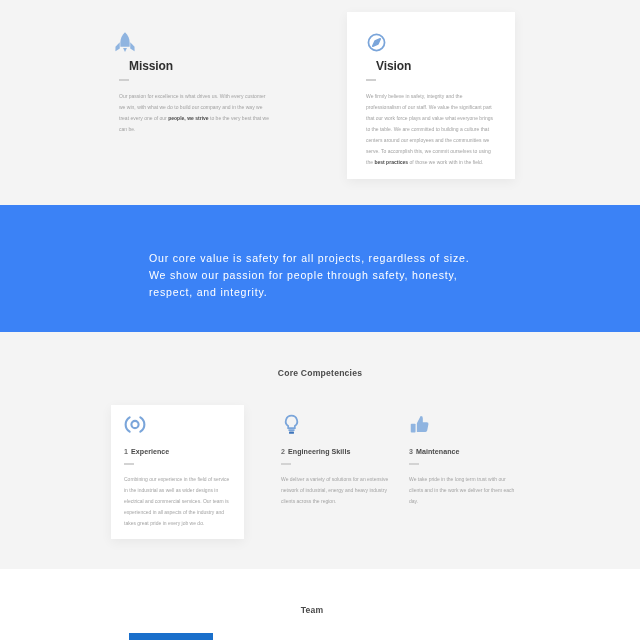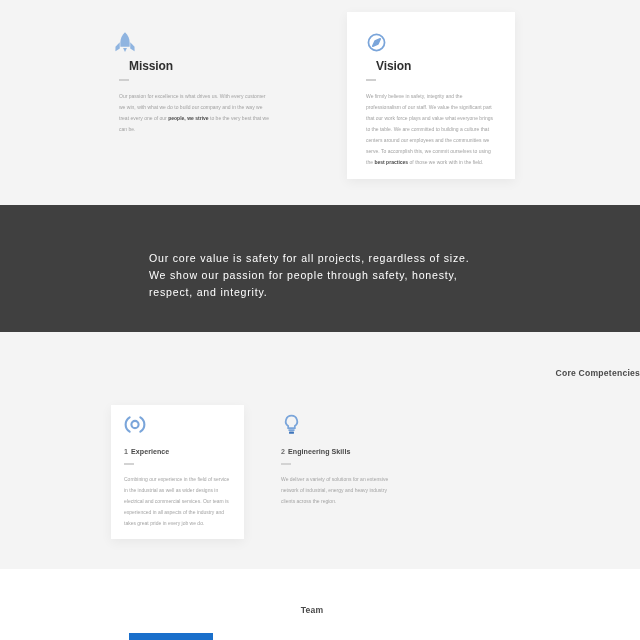--- a/index.html
+++ b/index.html
@@ -3,21 +3,21 @@
 <meta charset="utf-8">
 <style>
   html,body{margin:0;padding:0;}
   body{width:640px;height:640px;overflow:hidden;background:#f4f4f4;
        font-family:"Liberation Sans",sans-serif;
        -webkit-font-smoothing:antialiased;}
   .page{width:640px;height:640px;position:relative;overflow:hidden;}
 
   
   .mv-sec{position:absolute;left:0;top:0;width:640px;height:205px;background:#f4f4f4;}
-  .blue{position:absolute;left:0;top:205px;width:640px;height:127px;background:#404040;}
+  .blue{position:absolute;left:0;top:205px;width:640px;height:127px;background:#3b82f6;}
   .cc-sec{position:absolute;left:0;top:332px;width:640px;height:237px;background:#f4f4f4;}
   .team-sec{position:absolute;left:0;top:569px;width:640px;height:71px;background:#ffffff;}
 
   
   .mv-mission{position:absolute;left:119px;top:32px;width:154px;}
   .mv-vision{position:absolute;left:347px;top:12px;width:168px;
              background:#ffffff;box-sizing:border-box;
              padding:20px 20px 11px 19px;
              box-shadow:0 3px 11px rgba(0,0,0,.055);}
   .mv-icon{width:21px;height:21px;margin-bottom:9px;position:relative;}
@@ -30,21 +30,21 @@
            text-align:left;letter-spacing:.01px;}
   .mv-body b{color:#4a4a4a;font-weight:700;}
 
   
   .blue p{margin:0;position:absolute;left:149px;top:45px;width:328px;
           color:#ffffff;font-size:10.6px;line-height:17px;text-align:left;
           font-weight:400;letter-spacing:.78px;}
 
   
   .cc-head{position:absolute;left:0;top:368px;width:640px;
-           font-size:8.6px;font-weight:700;color:#4a4a4a;text-align:right;
+           font-size:8.6px;font-weight:700;color:#4a4a4a;text-align:center;
            letter-spacing:.22px;margin:0;}
   .cc-wrap{position:absolute;left:111px;top:405px;width:436px;height:135px;}
   .cc-card{position:absolute;top:0;width:133px;box-sizing:border-box;
            padding:9px 11px 10px 13px;}
   .cc-card.active{background:#fff;box-shadow:0 3px 11px rgba(0,0,0,.055);}
   .cc-card:nth-of-type(1){left:0;}
   .cc-card:nth-of-type(2){left:157px;}
   .cc-card:nth-of-type(3){left:285px;}
   .cc-icon{height:21px;margin-bottom:13px;}
   .cc-icon svg{display:block;}
@@ -119,20 +119,31 @@
         <svg width="21" height="21" viewBox="0 0 24 24" fill="none" stroke="#7aa5da" stroke-width="2">
             <path d="M12 2a6.5 6.5 0 0 0-3.8 11.8V16h7.6v-2.2A6.5 6.5 0 0 0 12 2z"></path>
             <path d="M8.5 18.4h7"></path>
             <rect x="9.2" y="20" width="5.6" height="2.6" rx=".6" fill="#3d74ba" stroke="none"></rect>
           </svg>
       </div>
       <div class="cc-title"><span class="num">2</span><span>Engineering Skills</span></div>
       <div class="cc-rule"></div>
       <p class="cc-body">We deliver a variety of solutions for an extensive network of industrial, energy and heavy industry clients across the region.</p>
     </div>
+    <div class="cc-card">
+      <div class="cc-icon">
+        <svg width="21" height="21" viewBox="0 0 24 24" fill="#8fb4e0">
+            <rect x="2" y="11" width="5.5" height="10" rx="1"></rect>
+            <path d="M9 10.5 13.3 2.4A2.4 2.4 0 0 1 15.8 5v4.3h4.4a2 2 0 0 1 2 2.4l-1.4 7.2a2 2 0 0 1-2 1.6H9z"></path>
+          </svg>
+      </div>
+      <div class="cc-title"><span class="num">3</span><span>Maintenance</span></div>
+      <div class="cc-rule"></div>
+      <p class="cc-body">We take pride in the long term trust with our clients and in the work we deliver for them each day.</p>
+    </div>
   </div>
 
   <h2 class="team-head">Team</h2>
   <div class="team-row">
     <div class="team-card">
       <div class="team-photo"></div>
     </div>
   </div>
 
 </div>

